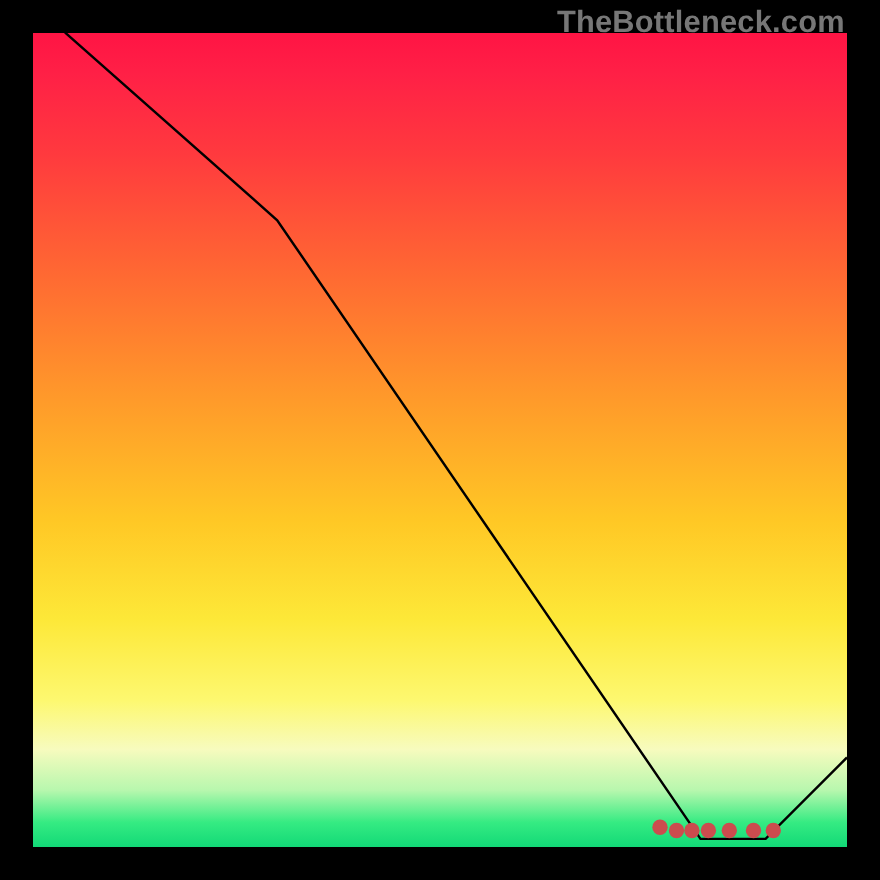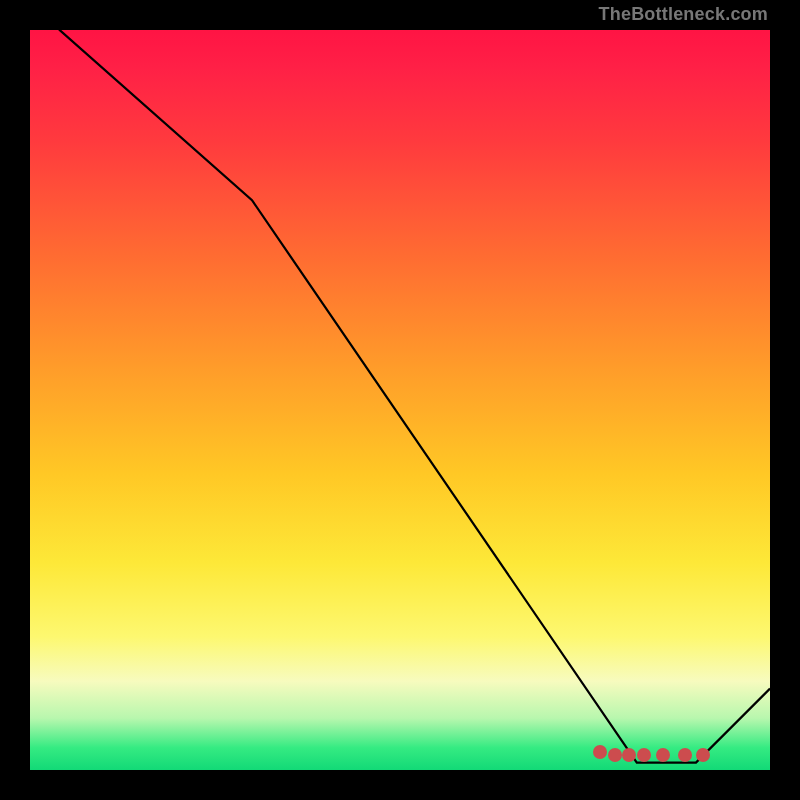--- a/index.html
+++ b/index.html
@@ -47,21 +47,21 @@
   .data-line {
     position: absolute;
     inset: 0;
     overflow: visible;
   }
   .watermark {
     position: absolute;
     top: 4px;
     right: 32px;
     font-family: Arial, Helvetica, sans-serif;
-    font-size: 18px;
+    font-size: 28px;
     font-weight: 600;
     color: #777777;
     letter-spacing: 0.2px;
   }
   .marker {
     position: absolute;
     width: 14px;
     height: 14px;
     margin-left: -7px;
     margin-top: -7px;

